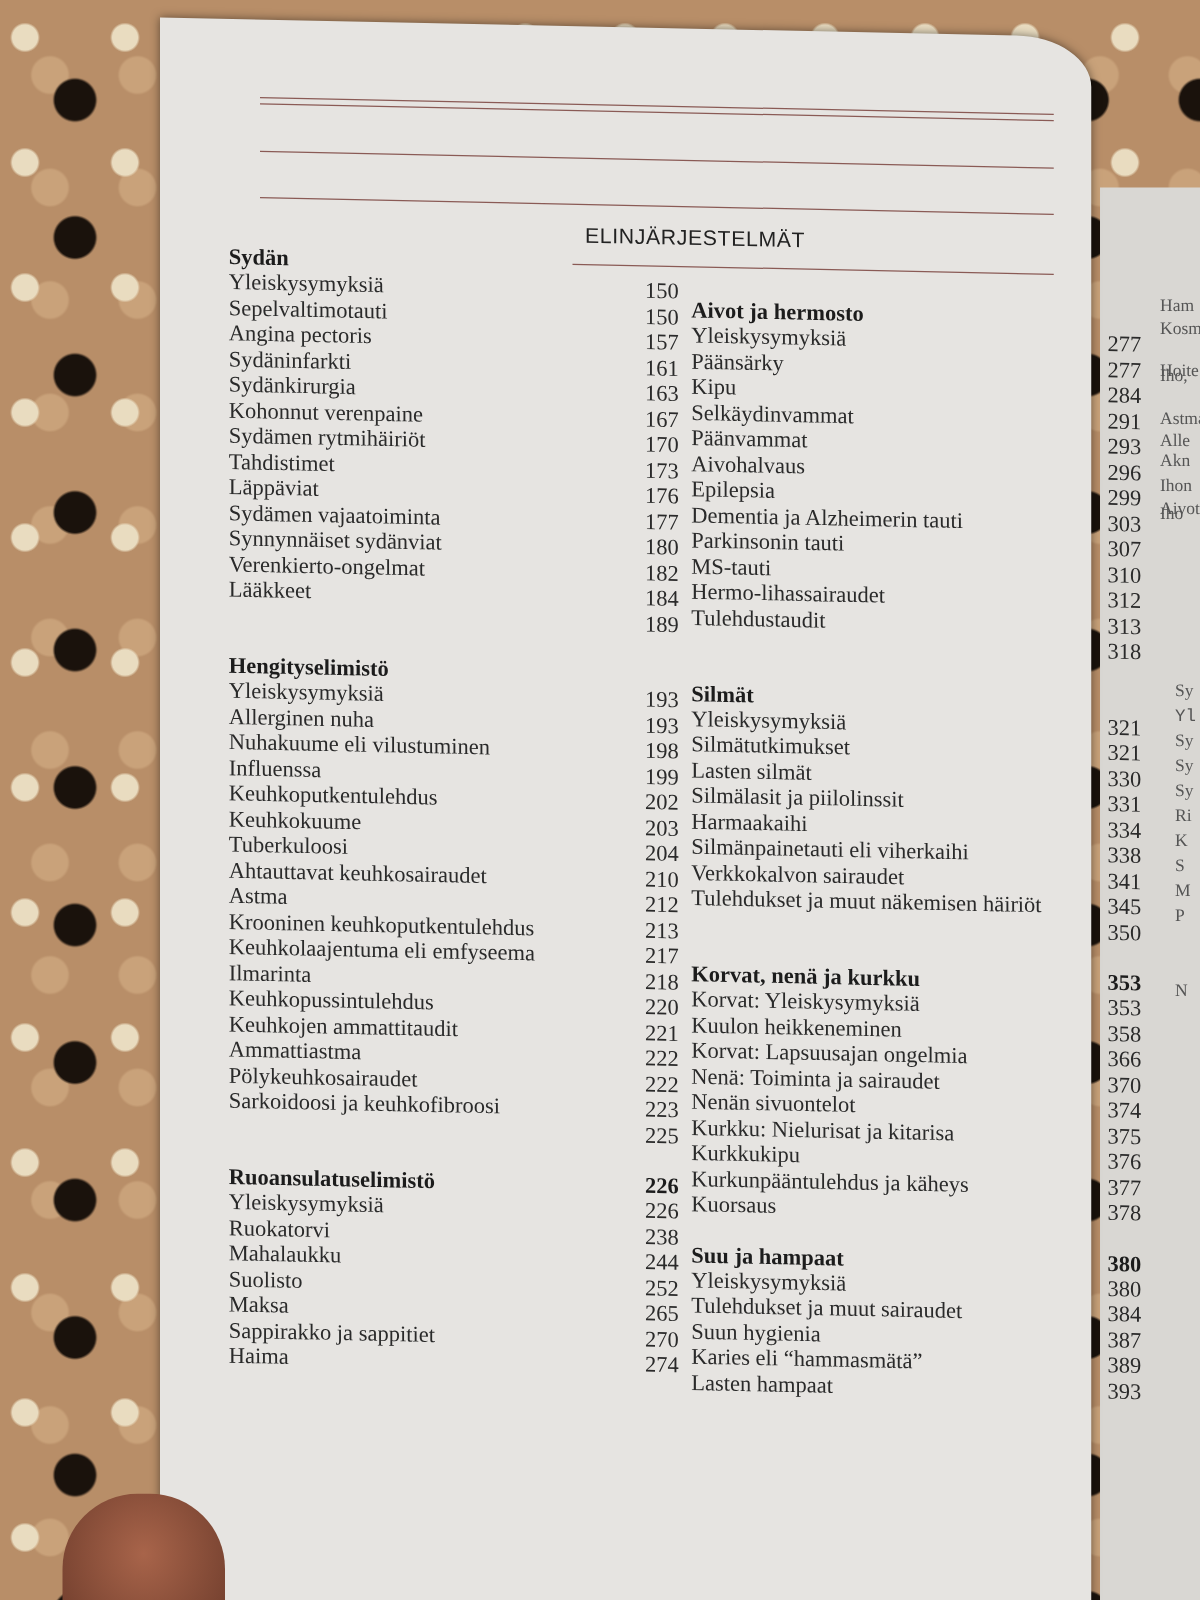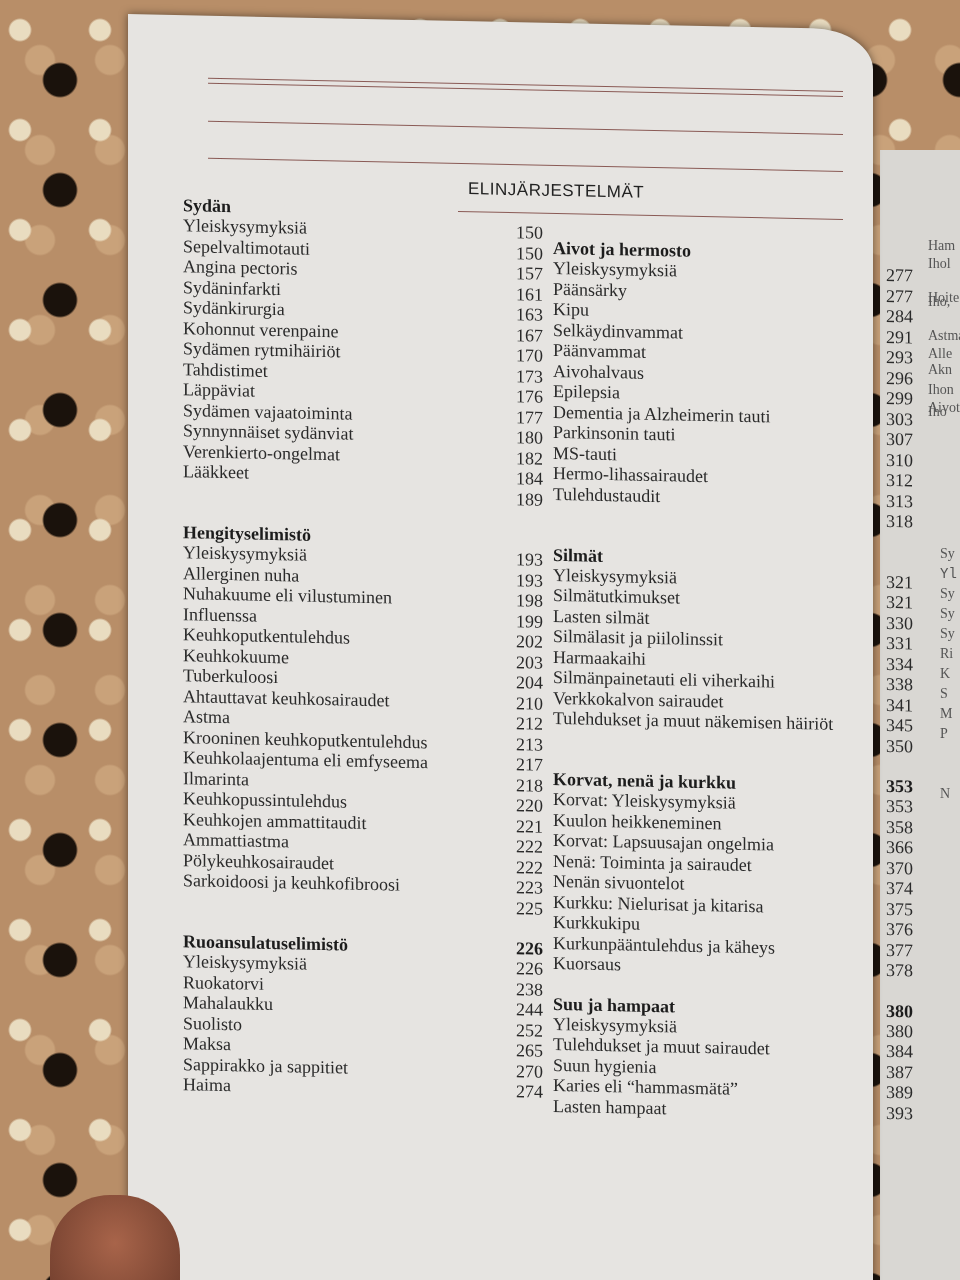--- a/index.html
+++ b/index.html
@@ -47,21 +47,21 @@
     border-radius:60px 60px 0 0;
   }
 </style>
 </head>
 <body>
 
 <div class="carpet"></div>
 
 <div class="right-page" id="facing">
     <div class="frag" style="top: 88px; left: 48px;">Ham</div>
-    <div class="frag" style="top: 106px; left: 48px;">Ihol</div>
+    <div class="frag" style="top: 106px; left: 48px;">Kosm</div>
     <div class="frag" style="top: 140px; left: 48px;">Hoite</div>
     <div class="frag" style="top: 144px; left: 48px;">Iho,</div>
     <div class="frag" style="top: 178px; left: 48px;">Astma</div>
     <div class="frag" style="top: 212px; left: 48px;">Akn</div>
     <div class="frag" style="top: 196px; left: 48px;">Alle</div>
     <div class="frag" style="top: 232px; left: 48px;">Ihon</div>
     <div class="frag" style="top: 250px; left: 48px;">Aivot</div>
     <div class="frag" style="top: 254px; left: 48px;">Iho</div>
     <div class="frag" style="top: 280px; left: 48px; margin-left: 37px;">Vär</div>
     <div class="frag" style="top: 396px; left: 60px;">Sy</div>

